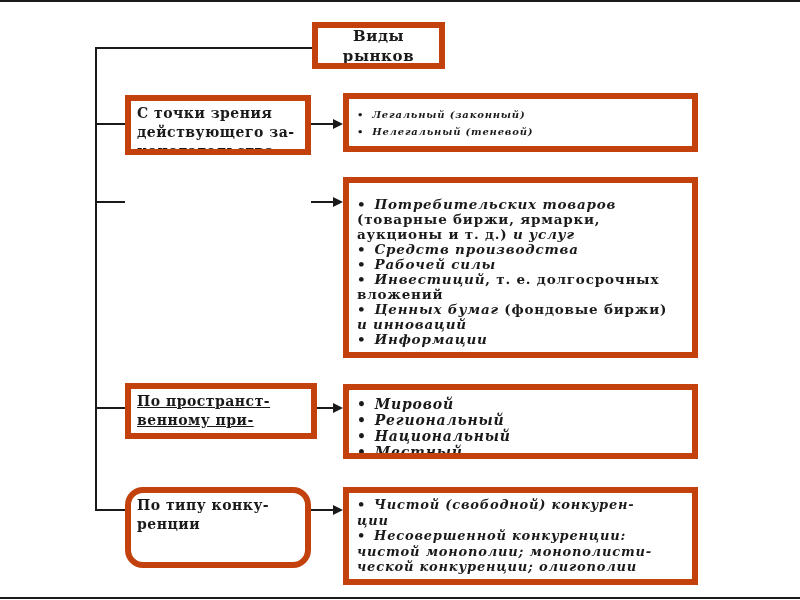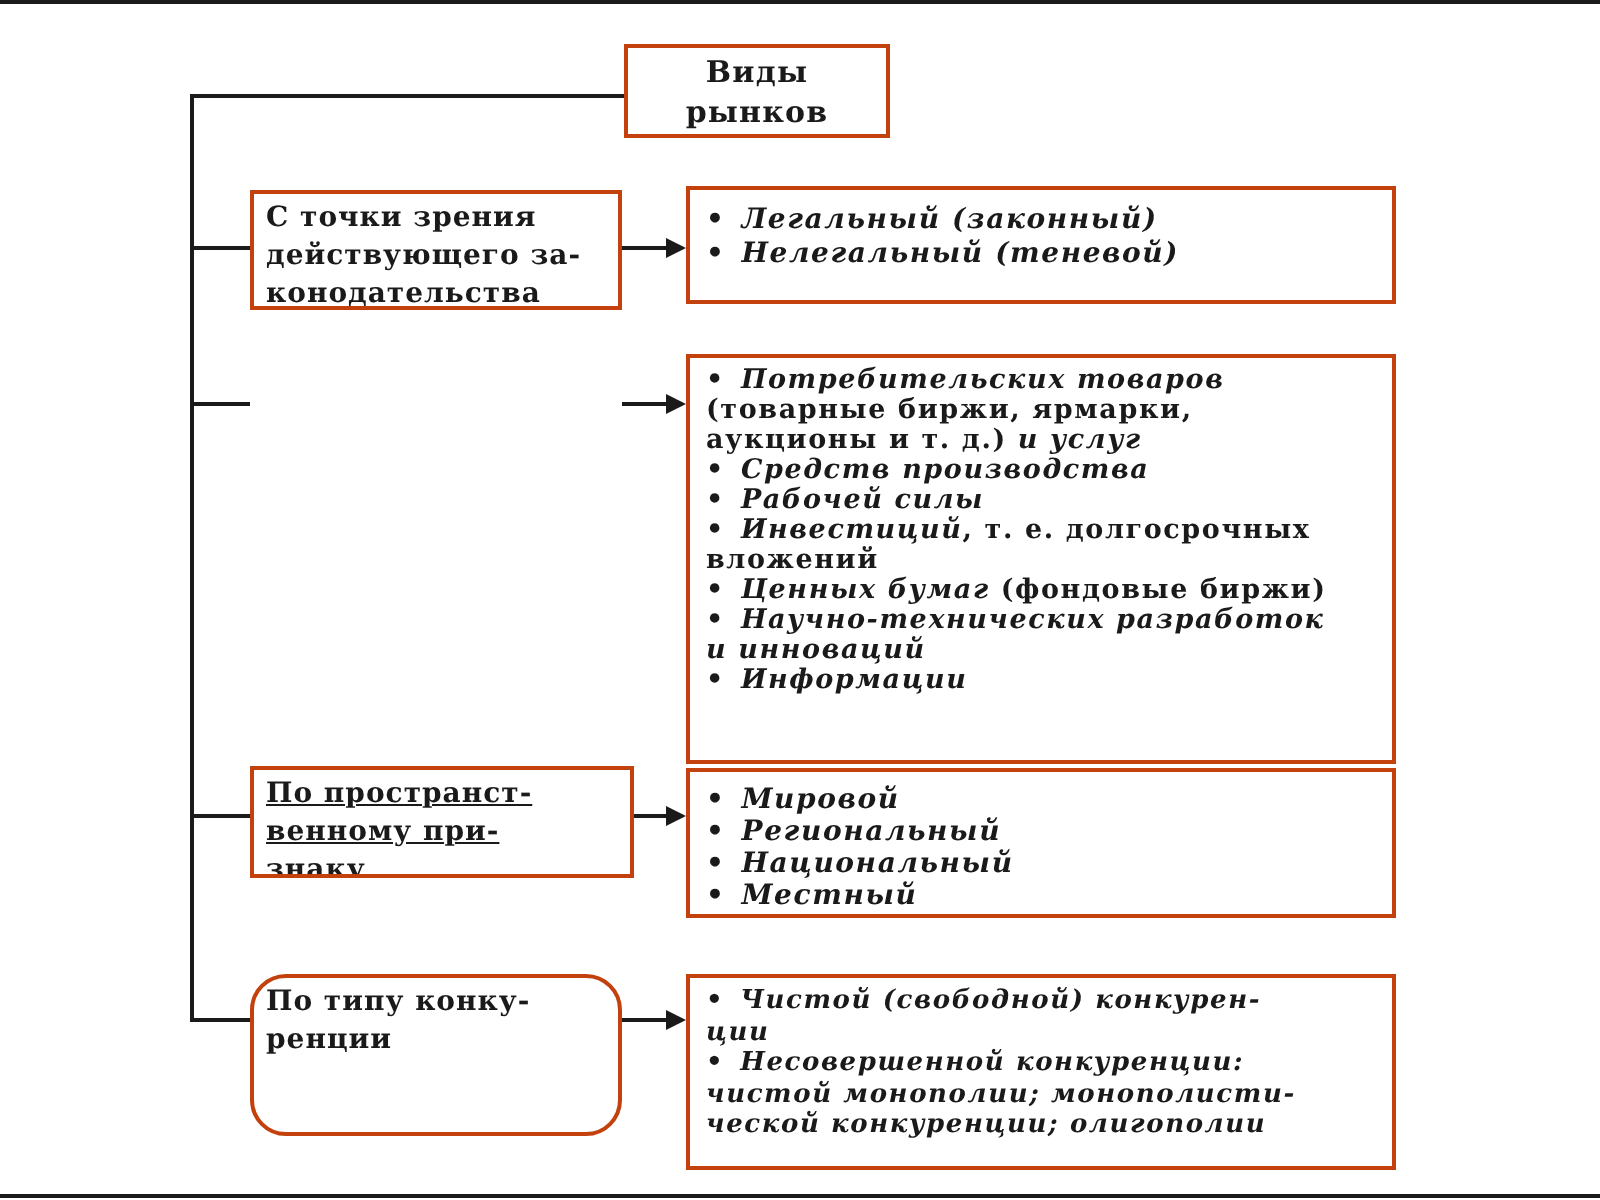--- a/index.html
+++ b/index.html
@@ -7,39 +7,39 @@
     position:relative;width:800px;height:600px;background:#ffffff;
     font-family:"DejaVu Serif","Liberation Serif",serif;
     color:#1a1a1a;font-weight:bold;overflow:hidden;
   }
   .edge{position:absolute;left:0;width:800px;height:2px;background:#1a1a1a;}
   .edge.top{top:0;}
   .edge.bottom{top:597px;}
   .hline{position:absolute;height:2px;background:#1a1a1a;}
   .vline{position:absolute;width:2px;background:#1a1a1a;}
   .box{
-    position:absolute;border:2px solid #c2410c;background:#ffffff;
+    position:absolute;border:6px solid #c2410c;background:#ffffff;
     box-sizing:border-box;overflow:hidden;
   }
   .root{
     left:312px;top:22px;width:133px;height:47px;
     display:flex;align-items:center;justify-content:center;text-align:center;
     font-size:15px;line-height:20px;white-space:pre-line;letter-spacing:0.6px;
   }
   .crit{
     font-size:14px;line-height:19px;white-space:pre-line;
     padding:3px 6px;letter-spacing:0.5px;
   }
   .c1{left:125px;top:95px;width:186px;height:60px;}
   .c2{left:125px;top:177px;width:186px;height:52px;}
   .c3{left:125px;top:383px;width:192px;height:56px;text-decoration:underline;}
   .c4{left:125px;top:487px;width:186px;height:81px;border-radius:18px;}
   .items{padding:4px 6px 0 8px;letter-spacing:0.8px;}
-  .r1{left:343px;top:93px;width:355px;height:59px;font-size:14px;line-height:17px;padding-top:7px;}
-  .r2{left:343px;top:177px;width:355px;height:205px;font-size:13.5px;line-height:15px;padding-top:4px;}
+  .r1{left:343px;top:93px;width:355px;height:59px;font-size:10px;line-height:17px;padding-top:7px;}
+  .r2{left:343px;top:177px;width:355px;height:181px;font-size:13.5px;line-height:15px;padding-top:14px;}
   .r3{left:343px;top:384px;width:355px;height:75px;font-size:14px;line-height:16px;padding-top:6px;}
   .r4{left:343px;top:487px;width:355px;height:98px;font-size:13px;line-height:15.5px;padding-top:4px;}
   .line{white-space:nowrap;}
   .bullet{display:inline-block;margin-right:8px;font-style:normal;}
   .it{font-style:italic;}
   .arrowline{position:absolute;height:2px;background:#1a1a1a;}
   .arrowhead{
     position:absolute;width:0;height:0;
     border-left:10px solid #1a1a1a;
     border-top:5px solid transparent;
@@ -88,21 +88,20 @@
     </div>
   <div class="box items r2">
       <div class="line"><span class="bullet">•</span><span class="it">Потребительских товаров</span></div>
       <div class="line"><span>(товарные биржи, ярмарки,</span></div>
       <div class="line"><span>аукционы и т. д.) </span><span class="it">и услуг</span></div>
       <div class="line"><span class="bullet">•</span><span class="it">Средств производства</span></div>
       <div class="line"><span class="bullet">•</span><span class="it">Рабочей силы</span></div>
       <div class="line"><span class="bullet">•</span><span class="it">Инвестиций</span><span>, т. е. долгосрочных</span></div>
       <div class="line"><span>вложений</span></div>
       <div class="line"><span class="bullet">•</span><span class="it">Ценных бумаг </span><span>(фондовые биржи)</span></div>
-      <div class="line"><span class="bullet">•</span><span class="it">Научно-технических разработок</span></div>
       <div class="line"><span class="it">и инноваций</span></div>
       <div class="line"><span class="bullet">•</span><span class="it">Информации</span></div>
     </div>
   <div class="box items r3">
       <div class="line"><span class="bullet">•</span><span class="it">Мировой</span></div>
       <div class="line"><span class="bullet">•</span><span class="it">Региональный</span></div>
       <div class="line"><span class="bullet">•</span><span class="it">Национальный</span></div>
       <div class="line"><span class="bullet">•</span><span class="it">Местный</span></div>
     </div>
   <div class="box items r4">

